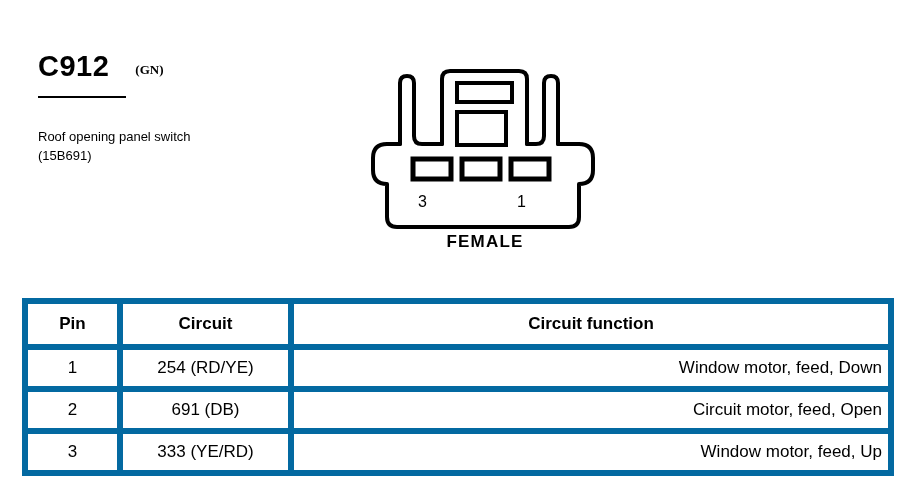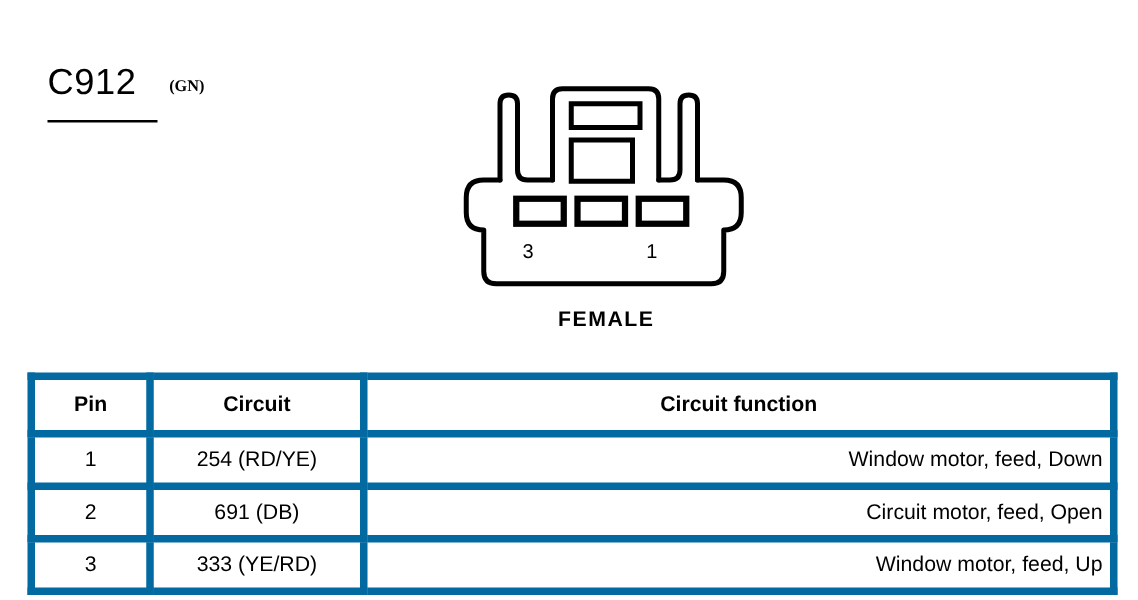--- a/index.html
+++ b/index.html
@@ -25,21 +25,21 @@
     top: 52px;
     width: 230px;
   }
   #connector-id-row {
     display: flex;
     align-items: baseline;
     height: 38px;
   }
   #connector-id {
     font-size: 29px;
-    font-weight: normal;
+    font-weight: bold;
     letter-spacing: 0.5px;
     line-height: 1;
   }
   #connector-color {
     font-size: 13px;
     font-weight: bold;
     margin-left: 26px;
     position: relative;
     top: -2px;
     font-family: Liberation Serif, serif;
@@ -71,21 +71,21 @@
     top: 52px;
     width: 280px;
     height: 220px;
   }
   #connector-svg {
     display: block;
   }
   #connector-type-label {
     position: absolute;
     left: 0;
-    top: 194px;
+    top: 180px;
     width: 280px;
     text-align: center;
     font-size: 17px;
     font-weight: bold;
     letter-spacing: 1.2px;
   }
 
   
   #pinout-table {
     position: absolute;
@@ -123,20 +123,21 @@
 </style>
 </head>
 <body>
 
 <div id="header-block">
   <div id="connector-id-row">
     <span id="connector-id">C912</span>
     <span id="connector-color">(GN)</span>
   </div>
   <div id="id-underline"></div>
+  <div id="connector-description">Roof opening panel switch (15B691)</div>
 </div>
 
 <div id="connector-figure">
   <svg id="connector-svg" width="280" height="180" viewBox="340 45 280 180">
 
     <path fill="none" stroke="#000" stroke-width="4" stroke-linejoin="round" stroke-linecap="round" d="M 395,137
              L 382,137
              Q 368,137 368,151
              L 368,163
              Q 368,177 382,177

